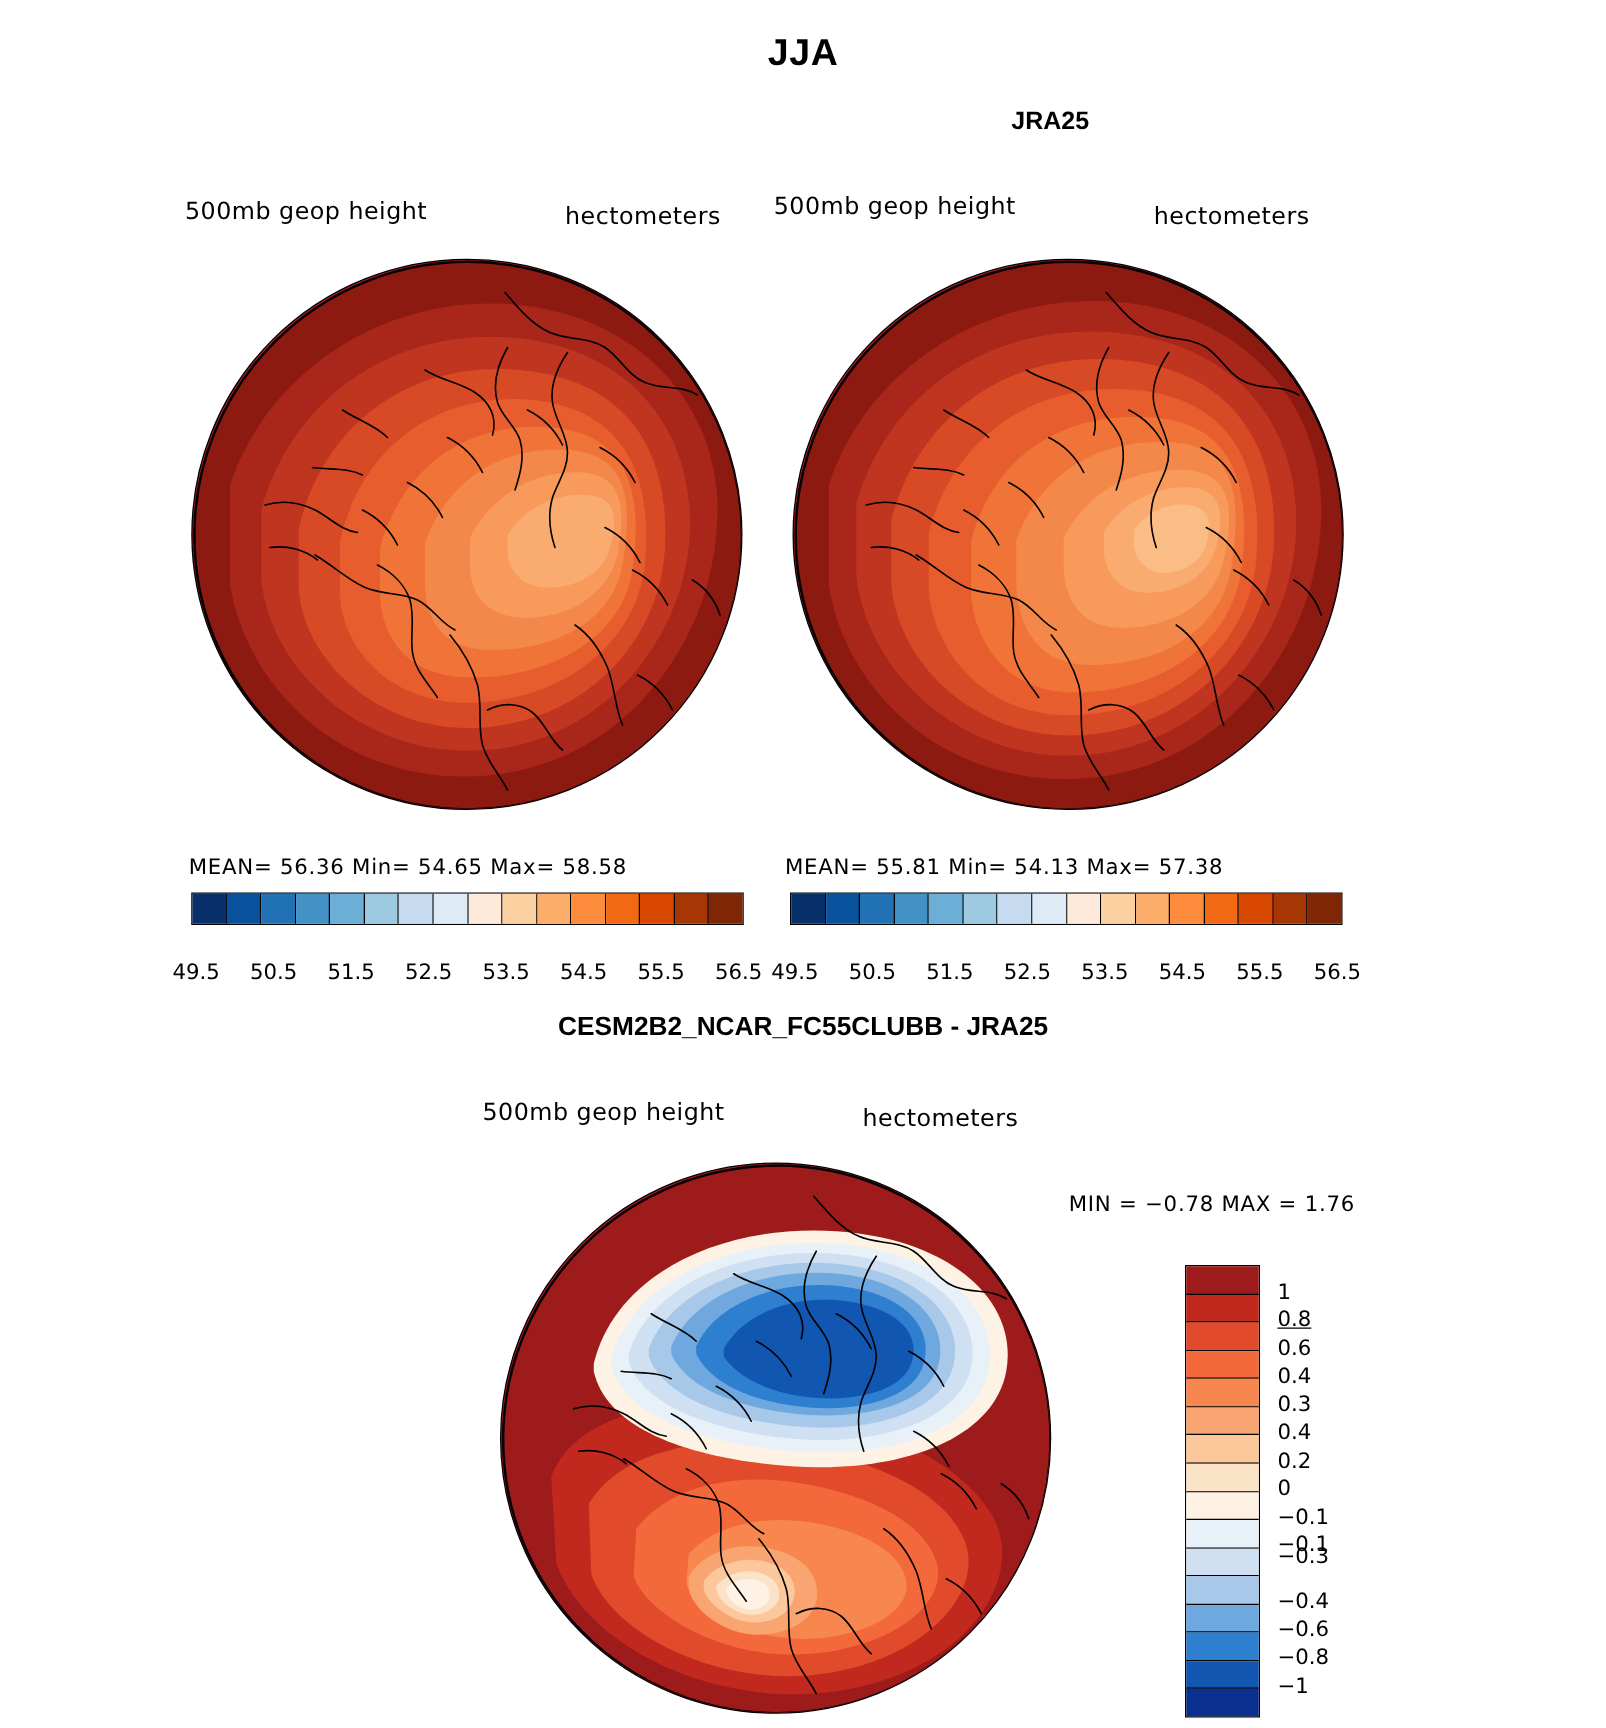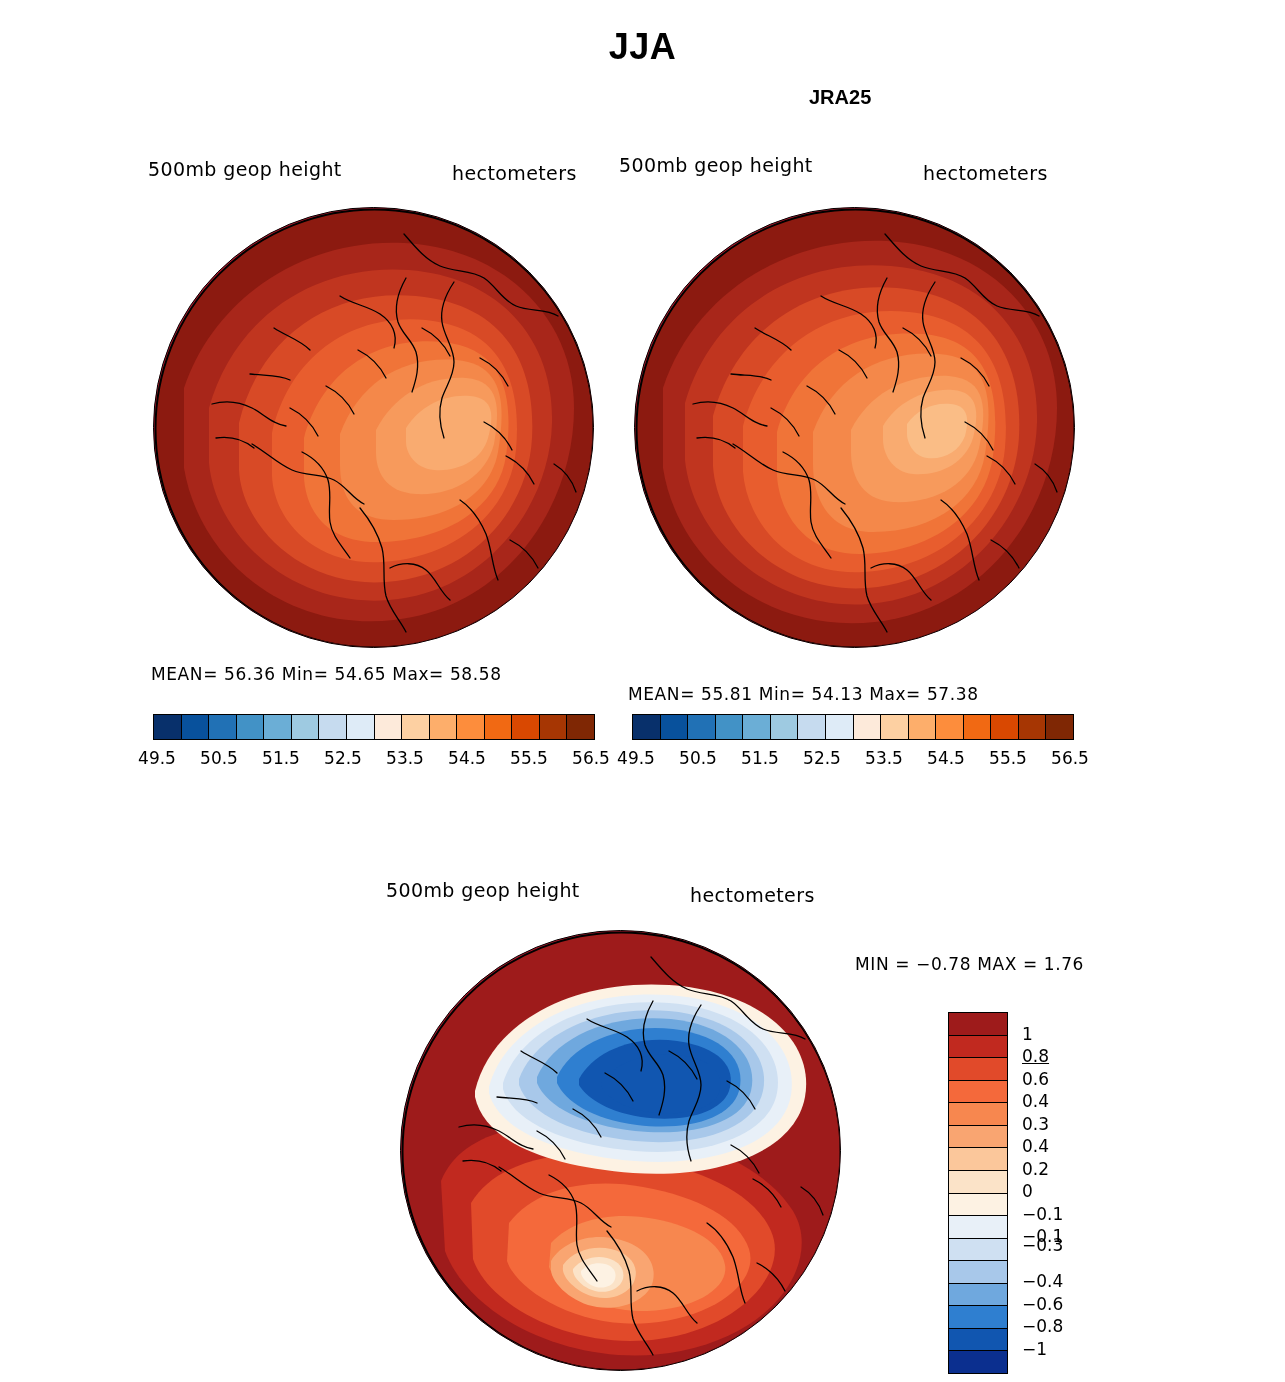--- a/index.html
+++ b/index.html
@@ -21,21 +21,21 @@
     height: 1382px;
   }
   .main-title {
     position: absolute;
     top: 26px;
     left: 0;
     width: 1285px;
     text-align: center;
     font-family: "Liberation Sans", sans-serif;
     font-weight: bold;
-    font-size: 36px;
+    font-size: 30px;
     letter-spacing: 0.5px;
   }
   .panel-title {
     position: absolute;
     font-family: "Liberation Sans", sans-serif;
     font-weight: bold;
     font-size: 20px;
     white-space: nowrap;
   }
   .panel-sub {
@@ -55,20 +55,21 @@
   .cbar-labels {
     position: absolute;
     font-family: "DejaVu Sans", sans-serif;
     font-size: 17px;
     white-space: nowrap;
     display: flex;
   }
   .cbar-labels span {
     display: inline-block;
     text-align: center;
+    margin-top: 20px;
   }
   .colorbar {
     position: absolute;
     display: flex;
     border: 1px solid #000;
     box-sizing: content-box;
   }
   .colorbar > div {
     height: 100%;
     border-right: 1px solid #000;
@@ -169,21 +170,21 @@
           <path d="M 172 178 C 184 184, 194 194, 200 206"></path>
           <path d="M 136 200 C 148 206, 158 216, 164 228"></path>
           <path d="M 326 150 C 338 156, 348 166, 354 178"></path>
           <path d="M 330 214 C 342 220, 352 230, 358 242"></path>
         </g>
       </g>
       <circle cx="220.5" cy="220.5" r="219" fill="none" stroke="#000" stroke-width="2"></circle>
     </svg>
   </div>
 
-  <div class="stats-line" style="top:664px; left:151px;">MEAN=   56.36   Min=   54.65   Max=   58.58</div>
+  <div class="stats-line" style="top:684px; left:151px;">MEAN=   56.36   Min=   54.65   Max=   58.58</div>
 
   <div class="colorbar" style="top:714px; left:153px; width:440px; height:24px;" id="cbarL">
       <div style="background: rgb(8, 48, 107); flex: 1 1 0px;"></div>
       <div style="background: rgb(8, 81, 156); flex: 1 1 0px;"></div>
       <div style="background: rgb(33, 113, 181); flex: 1 1 0px;"></div>
       <div style="background: rgb(66, 146, 198); flex: 1 1 0px;"></div>
       <div style="background: rgb(107, 174, 214); flex: 1 1 0px;"></div>
       <div style="background: rgb(158, 202, 225); flex: 1 1 0px;"></div>
       <div style="background: rgb(198, 219, 239); flex: 1 1 0px;"></div>
       <div style="background: rgb(222, 235, 247); flex: 1 1 0px;"></div>
@@ -282,20 +283,21 @@
       <span style="flex: 1 1 0px;">49.5</span>
       <span style="flex: 1 1 0px;">50.5</span>
       <span style="flex: 1 1 0px;">51.5</span>
       <span style="flex: 1 1 0px;">52.5</span>
       <span style="flex: 1 1 0px;">53.5</span>
       <span style="flex: 1 1 0px;">54.5</span>
       <span style="flex: 1 1 0px;">55.5</span>
       <span style="flex: 1 1 0px;">56.5</span>
     </div>
 
+  <div class="panel-title" style="top:810px; left:0; width:1285px; text-align:center; font-size:21px;">CESM2B2_NCAR_FC55CLUBB - JRA25</div>
   <div class="panel-sub" style="top:879px; left:386px;">500mb geop height</div>
   <div class="panel-sub" style="top:884px; left:690px;">hectometers</div>
 
   <div class="minmax" style="top:954px; left:855px;">MIN =  −0.78 MAX =    1.76</div>
 
   <div class="map-wrap" style="top:930px; left:400px; width:441px; height:441px;">
     <svg width="441" height="441" viewBox="0 0 441 441">
       <defs>
         <clipPath id="clipD">
             <circle cx="220.5" cy="220.5" r="219"></circle>

